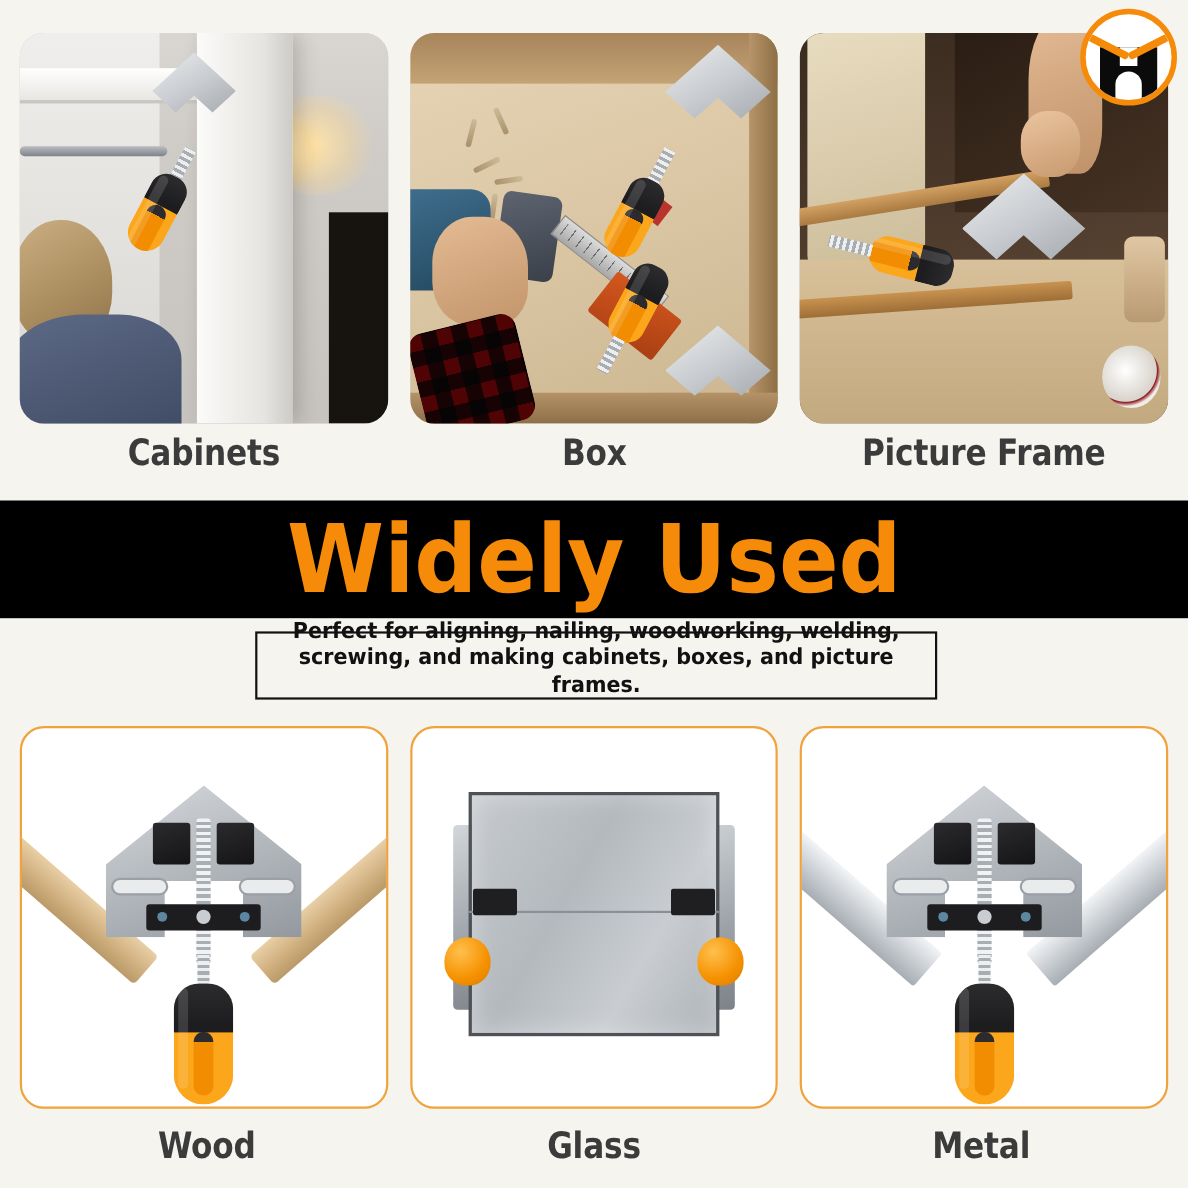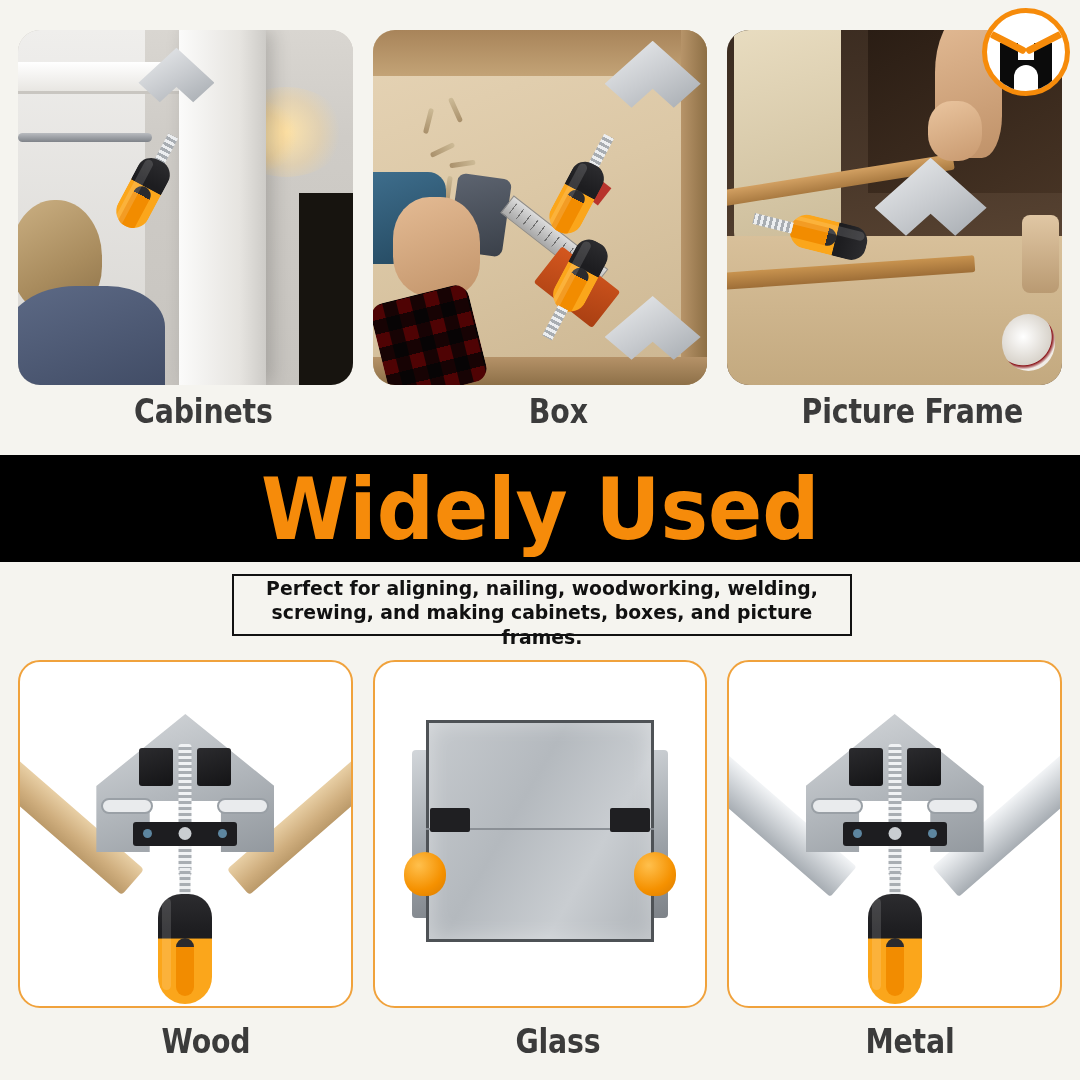--- a/index.html
+++ b/index.html
@@ -129,21 +129,21 @@
 
   .photo-clamp { position:absolute; }
   .cl-body {
     position:absolute; width:100%; height:100%;
     background:linear-gradient(150deg,#eceef0 0%,#c9ccd0 45%,#9aa0a6 100%);
     clip-path: polygon(50% 0%, 100% 50%, 72% 78%, 50% 56%, 28% 78%, 0% 50%);
   }
 
   
   .cap-row {
-    position: absolute; left: 36px; width: 1044px;
+    position: absolute; left: 18px; width: 1044px;
     display: flex; gap: 20px;
   }
   .cap-row.top { top: 392px; }
   .cap-row.bottom { top: 1022px; gap: 12px; }
   .caption {
     flex: 1; text-align: center;
     font-family: "DejaVu Sans", sans-serif;
     font-size: 33px; font-weight: 700;
     color: #3b3b3b;
     letter-spacing: -0.2px;
@@ -165,21 +165,21 @@
     transform: scaleX(0.93);
     line-height: 1;
   }
 
   
   .desc-box {
     position: absolute; left: 232px; top: 574px;
     width: 620px; height: 62px;
     background: #F5F4EF;
     border: 2px solid #111;
-    display: flex; align-items: flex-start; justify-content: center;
+    display: flex; align-items: flex-end; justify-content: center;
     padding: 0 10px;
   }
   .desc-text {
     font-family: "DejaVu Sans", sans-serif;
     font-size: 20px; font-weight: 700;
     color: #111; text-align: center; line-height: 1.22;
     transform: scaleX(0.94);
   }
 
   

